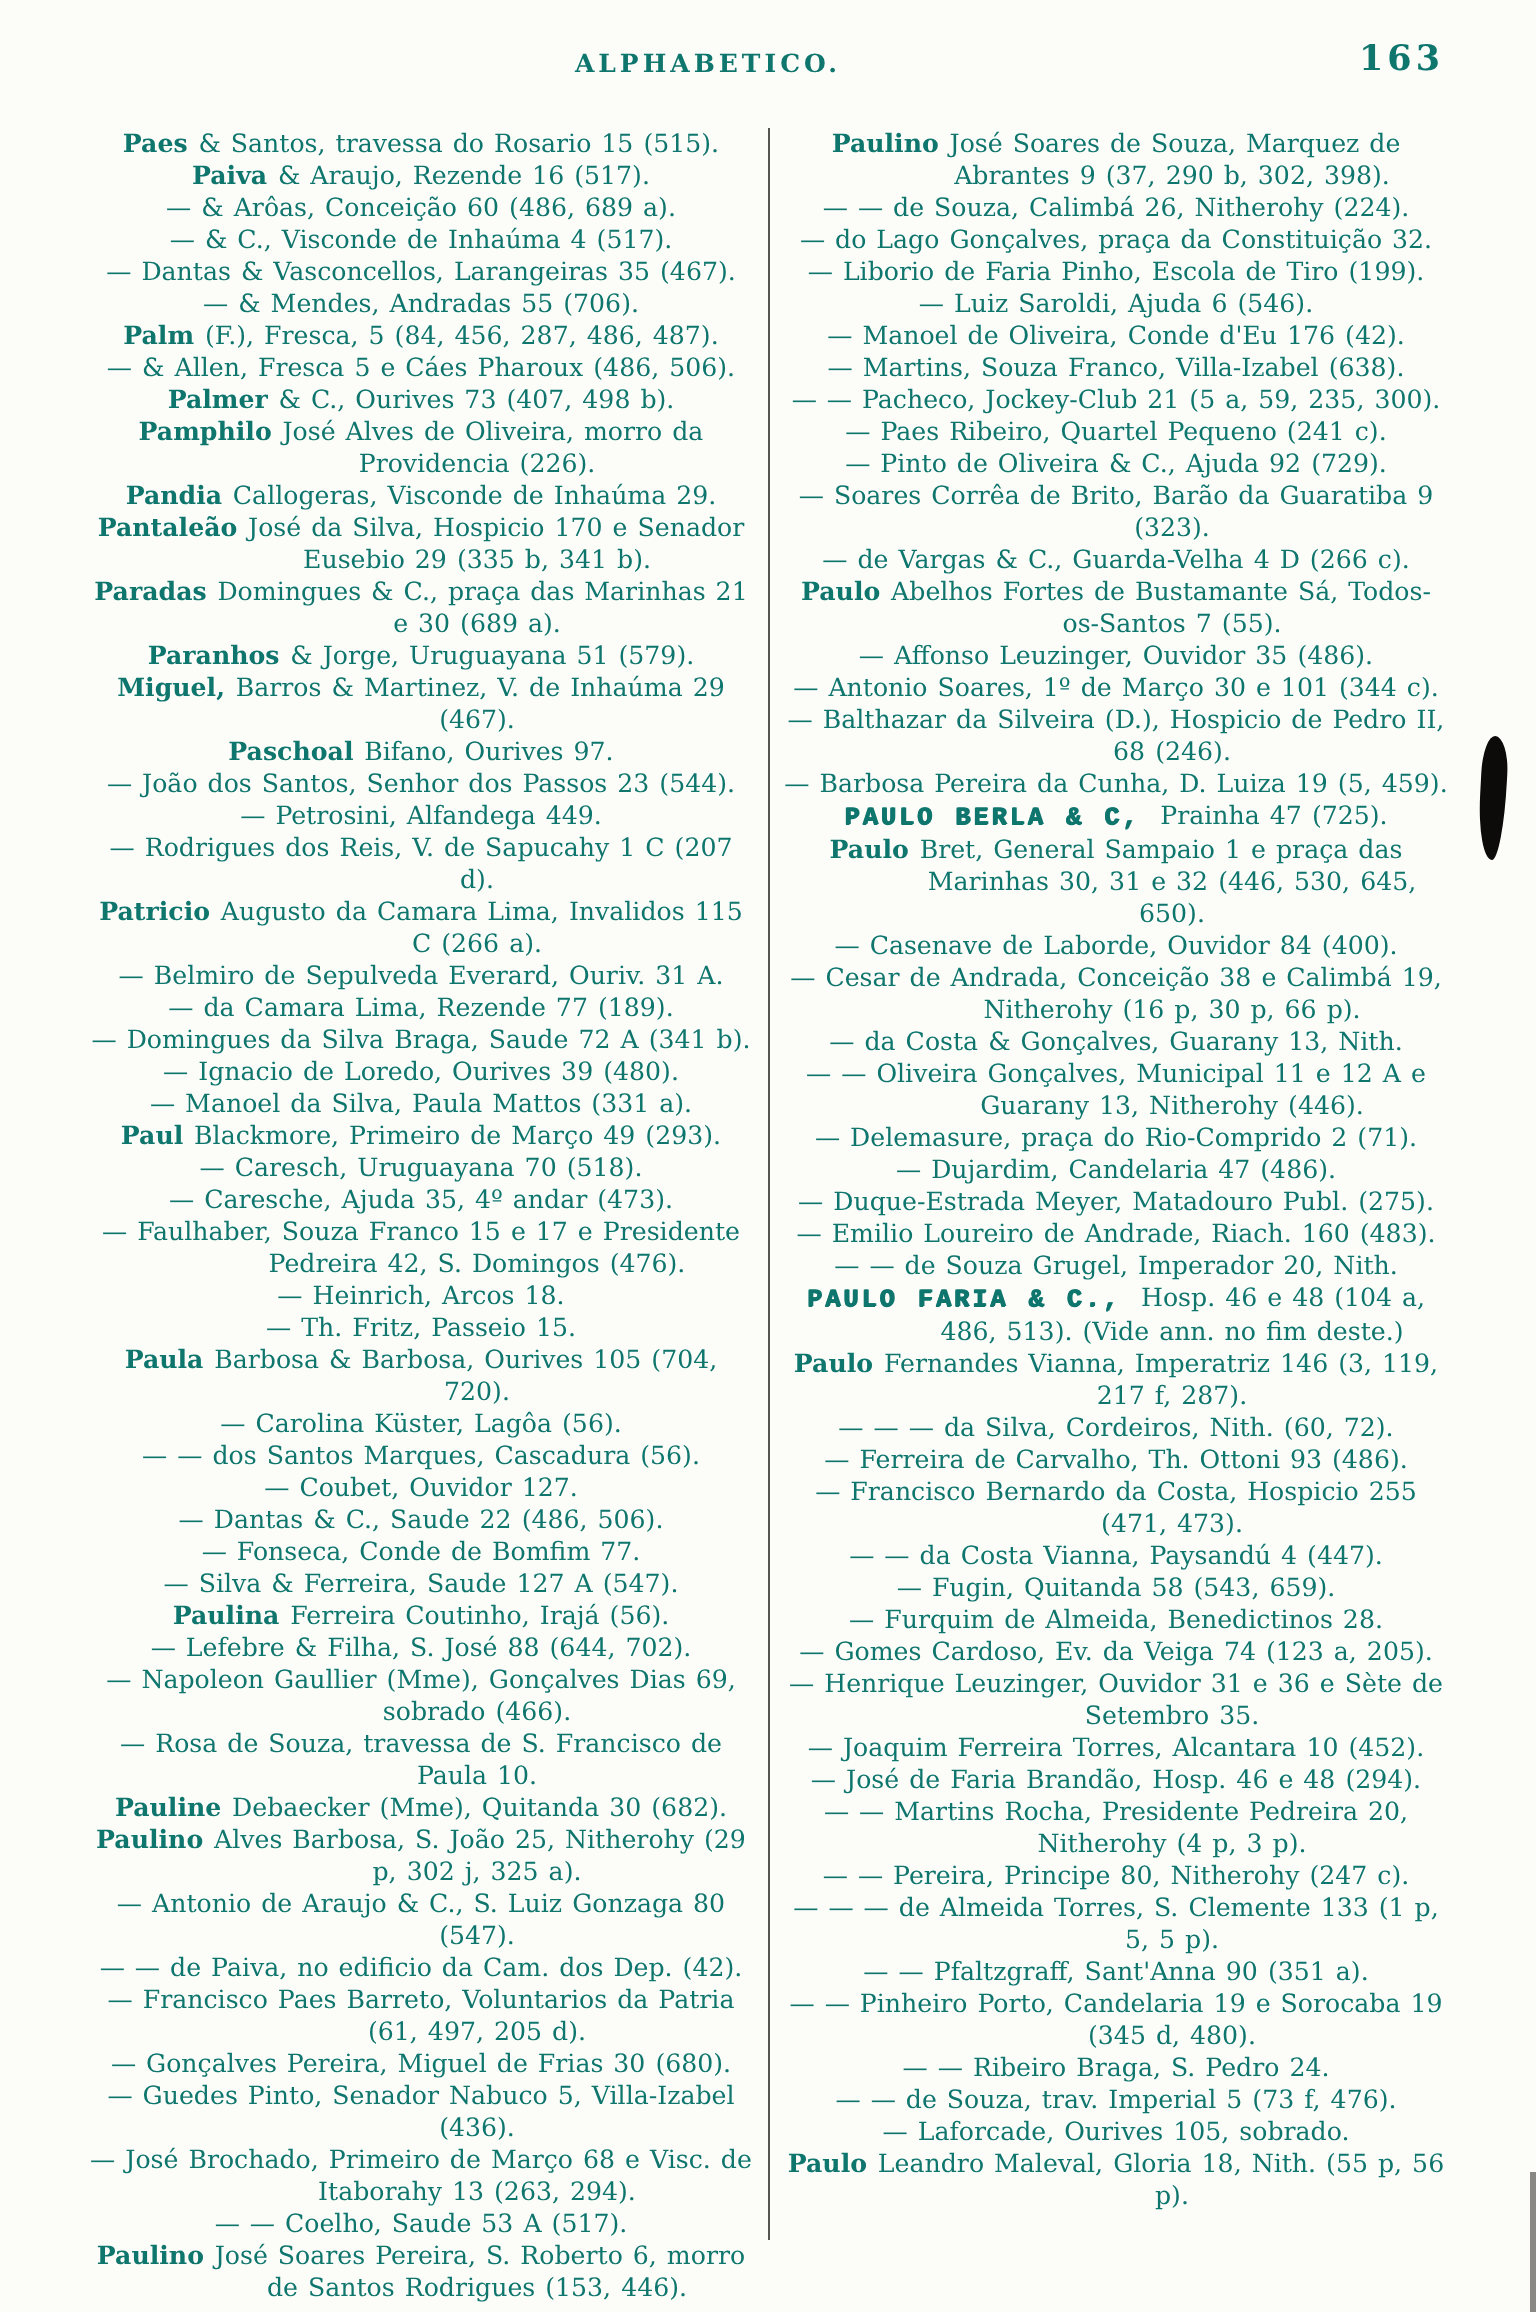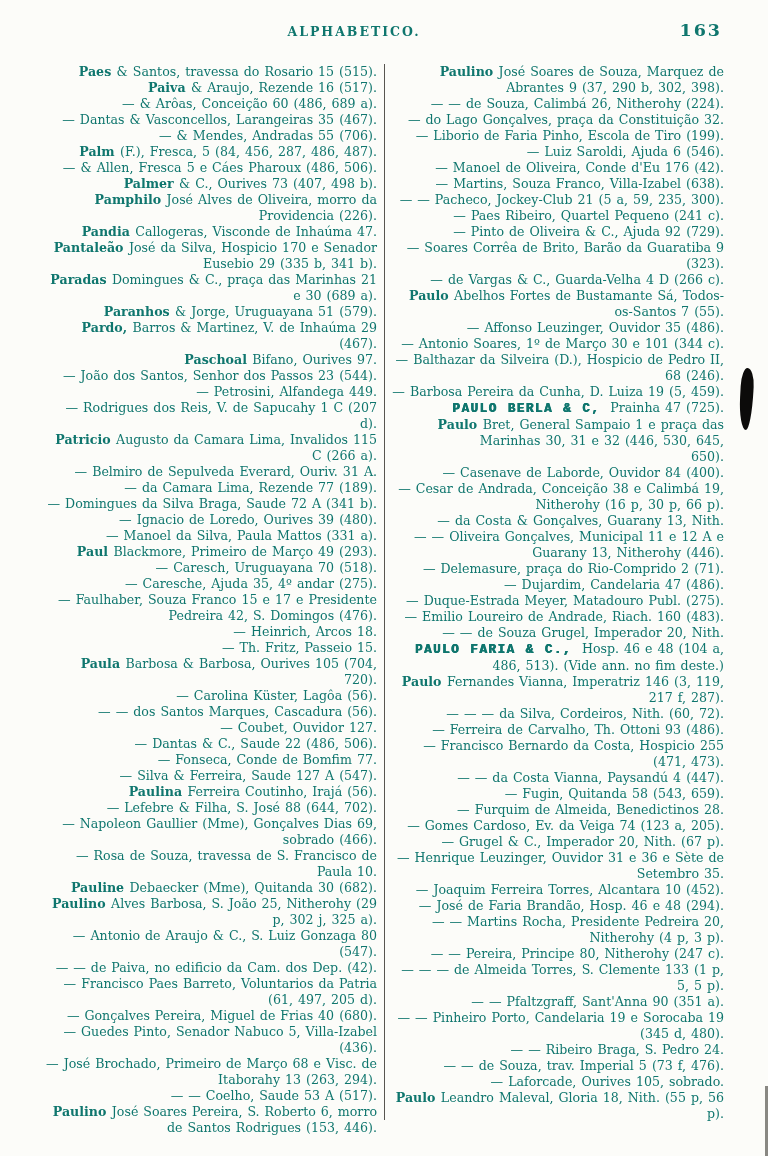--- a/index.html
+++ b/index.html
@@ -18,21 +18,21 @@
     position:absolute; right:46px; top:-4px;
     font-weight:bold; font-size:17.5px; letter-spacing:2px;
   }
   .columns {
     position:absolute; top:64px; left:44px; width:682px; height:1056px;
     display:flex;
   }
   .col {
     width:340px; box-sizing:border-box;
     font-size:12.6px; line-height:16px; word-spacing:1px;
-    text-align:right;
+    text-align:center;
   }
   .col-left  { padding-right:7px; }
   .col-right { border-left:1px solid rgba(45,42,38,.8); padding-left:7px; }
   .entry { padding-left:56px; text-indent:-56px; margin:0; }
   .lead { font-weight:bold; }
   .entry.fat .lead { letter-spacing:1.5px; text-shadow:.6px 0 0 currentColor, 0 .4px 0 currentColor;font-family:Liberation Mono, monospace; }
   .ink-blob {
     position:absolute; right:15px; top:368px; width:13px; height:62px;
     background:#0c0b0a; border-radius:46% 54% 42% 58% / 30% 30% 64% 52%;
     transform:rotate(3deg);
@@ -48,64 +48,65 @@
 <div class="page">
   <div class="header">
     <span class="htitle">ALPHABETICO.</span>
     <span class="pagenum">163</span>
   </div>
   <div class="columns">
     <div class="col col-left" id="col-left">
         <div class="entry"><span class="lead">Paes </span><span>&amp; Santos, travessa do Rosario 15 (515).</span></div>
         <div class="entry"><span class="lead">Paiva </span><span>&amp; Araujo, Rezende 16 (517).</span></div>
         <div class="entry"><span>— &amp; Arôas, Conceição 60 (486, 689 a).</span></div>
+        <div class="entry"><span>— &amp; C., Visconde de Inhaúma 4 (517).</span></div>
         <div class="entry"><span>— Dantas &amp; Vasconcellos, Larangeiras 35 (467).</span></div>
         <div class="entry"><span>— &amp; Mendes, Andradas 55 (706).</span></div>
         <div class="entry"><span class="lead">Palm </span><span>(F.), Fresca, 5 (84, 456, 287, 486, 487).</span></div>
         <div class="entry"><span>— &amp; Allen, Fresca 5 e Cáes Pharoux (486, 506).</span></div>
         <div class="entry"><span class="lead">Palmer </span><span>&amp; C., Ourives 73 (407, 498 b).</span></div>
         <div class="entry"><span class="lead">Pamphilo </span><span>José Alves de Oliveira, morro da Providencia (226).</span></div>
-        <div class="entry"><span class="lead">Pandia </span><span>Callogeras, Visconde de Inhaúma 47.</span></div>
+        <div class="entry"><span class="lead">Pandia </span><span>Callogeras, Visconde de Inhaúma 29.</span></div>
         <div class="entry"><span class="lead">Pantaleão </span><span>José da Silva, Hospicio 170 e Senador Eusebio 29 (335 b, 341 b).</span></div>
         <div class="entry"><span class="lead">Paradas </span><span>Domingues &amp; C., praça das Marinhas 21 e 30 (689 a).</span></div>
         <div class="entry"><span class="lead">Paranhos </span><span>&amp; Jorge, Uruguayana 51 (579).</span></div>
-        <div class="entry"><span class="lead">Pardo, </span><span>Barros &amp; Martinez, V. de Inhaúma 29 (467).</span></div>
+        <div class="entry"><span class="lead">Miguel, </span><span>Barros &amp; Martinez, V. de Inhaúma 29 (467).</span></div>
         <div class="entry"><span class="lead">Paschoal </span><span>Bifano, Ourives 97.</span></div>
         <div class="entry"><span>— João dos Santos, Senhor dos Passos 23 (544).</span></div>
         <div class="entry"><span>— Petrosini, Alfandega 449.</span></div>
         <div class="entry"><span>— Rodrigues dos Reis, V. de Sapucahy 1 C (207 d).</span></div>
         <div class="entry"><span class="lead">Patricio </span><span>Augusto da Camara Lima, Invalidos 115 C (266 a).</span></div>
         <div class="entry"><span>— Belmiro de Sepulveda Everard, Ouriv. 31 A.</span></div>
         <div class="entry"><span>— da Camara Lima, Rezende 77 (189).</span></div>
         <div class="entry"><span>— Domingues da Silva Braga, Saude 72 A (341 b).</span></div>
         <div class="entry"><span>— Ignacio de Loredo, Ourives 39 (480).</span></div>
         <div class="entry"><span>— Manoel da Silva, Paula Mattos (331 a).</span></div>
         <div class="entry"><span class="lead">Paul </span><span>Blackmore, Primeiro de Março 49 (293).</span></div>
         <div class="entry"><span>— Caresch, Uruguayana 70 (518).</span></div>
-        <div class="entry"><span>— Caresche, Ajuda 35, 4º andar (275).</span></div>
+        <div class="entry"><span>— Caresche, Ajuda 35, 4º andar (473).</span></div>
         <div class="entry"><span>— Faulhaber, Souza Franco 15 e 17 e Presidente Pedreira 42, S. Domingos (476).</span></div>
         <div class="entry"><span>— Heinrich, Arcos 18.</span></div>
         <div class="entry"><span>— Th. Fritz, Passeio 15.</span></div>
         <div class="entry"><span class="lead">Paula </span><span>Barbosa &amp; Barbosa, Ourives 105 (704, 720).</span></div>
         <div class="entry"><span>— Carolina Küster, Lagôa (56).</span></div>
         <div class="entry"><span>— — dos Santos Marques, Cascadura (56).</span></div>
         <div class="entry"><span>— Coubet, Ouvidor 127.</span></div>
         <div class="entry"><span>— Dantas &amp; C., Saude 22 (486, 506).</span></div>
         <div class="entry"><span>— Fonseca, Conde de Bomfim 77.</span></div>
         <div class="entry"><span>— Silva &amp; Ferreira, Saude 127 A (547).</span></div>
         <div class="entry"><span class="lead">Paulina </span><span>Ferreira Coutinho, Irajá (56).</span></div>
         <div class="entry"><span>— Lefebre &amp; Filha, S. José 88 (644, 702).</span></div>
         <div class="entry"><span>— Napoleon Gaullier (Mme), Gonçalves Dias 69, sobrado (466).</span></div>
         <div class="entry"><span>— Rosa de Souza, travessa de S. Francisco de Paula 10.</span></div>
         <div class="entry"><span class="lead">Pauline </span><span>Debaecker (Mme), Quitanda 30 (682).</span></div>
         <div class="entry"><span class="lead">Paulino </span><span>Alves Barbosa, S. João 25, Nitherohy (29 p, 302 j, 325 a).</span></div>
         <div class="entry"><span>— Antonio de Araujo &amp; C., S. Luiz Gonzaga 80 (547).</span></div>
         <div class="entry"><span>— — de Paiva, no edificio da Cam. dos Dep. (42).</span></div>
         <div class="entry"><span>— Francisco Paes Barreto, Voluntarios da Patria (61, 497, 205 d).</span></div>
-        <div class="entry"><span>— Gonçalves Pereira, Miguel de Frias 40 (680).</span></div>
+        <div class="entry"><span>— Gonçalves Pereira, Miguel de Frias 30 (680).</span></div>
         <div class="entry"><span>— Guedes Pinto, Senador Nabuco 5, Villa-Izabel (436).</span></div>
         <div class="entry"><span>— José Brochado, Primeiro de Março 68 e Visc. de Itaborahy 13 (263, 294).</span></div>
         <div class="entry"><span>— — Coelho, Saude 53 A (517).</span></div>
         <div class="entry"><span class="lead">Paulino </span><span>José Soares Pereira, S. Roberto 6, morro de Santos Rodrigues (153, 446).</span></div>
       </div>
     <div class="col col-right" id="col-right">
         <div class="entry"><span class="lead">Paulino </span><span>José Soares de Souza, Marquez de Abrantes 9 (37, 290 b, 302, 398).</span></div>
         <div class="entry"><span>— — de Souza, Calimbá 26, Nitherohy (224).</span></div>
         <div class="entry"><span>— do Lago Gonçalves, praça da Constituição 32.</span></div>
         <div class="entry"><span>— Liborio de Faria Pinho, Escola de Tiro (199).</span></div>
@@ -135,21 +136,20 @@
         <div class="entry"><span>— — de Souza Grugel, Imperador 20, Nith.</span></div>
         <div class="entry fat"><span class="lead">PAULO FARIA &amp; C., </span><span>Hosp. 46 e 48 (104 a, 486, 513). (Vide ann. no fim deste.)</span></div>
         <div class="entry"><span class="lead">Paulo </span><span>Fernandes Vianna, Imperatriz 146 (3, 119, 217 f, 287).</span></div>
         <div class="entry"><span>— — — da Silva, Cordeiros, Nith. (60, 72).</span></div>
         <div class="entry"><span>— Ferreira de Carvalho, Th. Ottoni 93 (486).</span></div>
         <div class="entry"><span>— Francisco Bernardo da Costa, Hospicio 255 (471, 473).</span></div>
         <div class="entry"><span>— — da Costa Vianna, Paysandú 4 (447).</span></div>
         <div class="entry"><span>— Fugin, Quitanda 58 (543, 659).</span></div>
         <div class="entry"><span>— Furquim de Almeida, Benedictinos 28.</span></div>
         <div class="entry"><span>— Gomes Cardoso, Ev. da Veiga 74 (123 a, 205).</span></div>
-        <div class="entry"><span>— Grugel &amp; C., Imperador 20, Nith. (67 p).</span></div>
         <div class="entry"><span>— Henrique Leuzinger, Ouvidor 31 e 36 e Sète de Setembro 35.</span></div>
         <div class="entry"><span>— Joaquim Ferreira Torres, Alcantara 10 (452).</span></div>
         <div class="entry"><span>— José de Faria Brandão, Hosp. 46 e 48 (294).</span></div>
         <div class="entry"><span>— — Martins Rocha, Presidente Pedreira 20, Nitherohy (4 p, 3 p).</span></div>
         <div class="entry"><span>— — Pereira, Principe 80, Nitherohy (247 c).</span></div>
         <div class="entry"><span>— — — de Almeida Torres, S. Clemente 133 (1 p, 5, 5 p).</span></div>
         <div class="entry"><span>— — Pfaltzgraff, Sant'Anna 90 (351 a).</span></div>
         <div class="entry"><span>— — Pinheiro Porto, Candelaria 19 e Sorocaba 19 (345 d, 480).</span></div>
         <div class="entry"><span>— — Ribeiro Braga, S. Pedro 24.</span></div>
         <div class="entry"><span>— — de Souza, trav. Imperial 5 (73 f, 476).</span></div>

